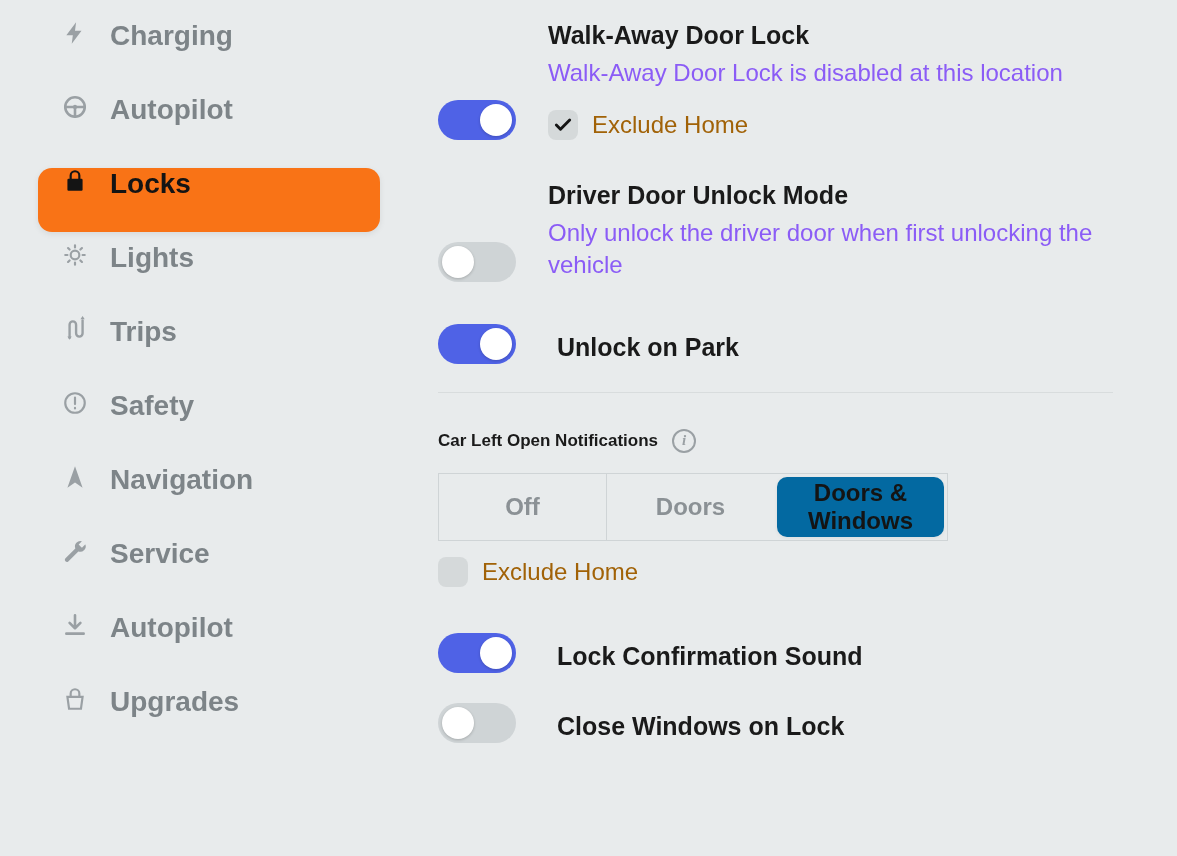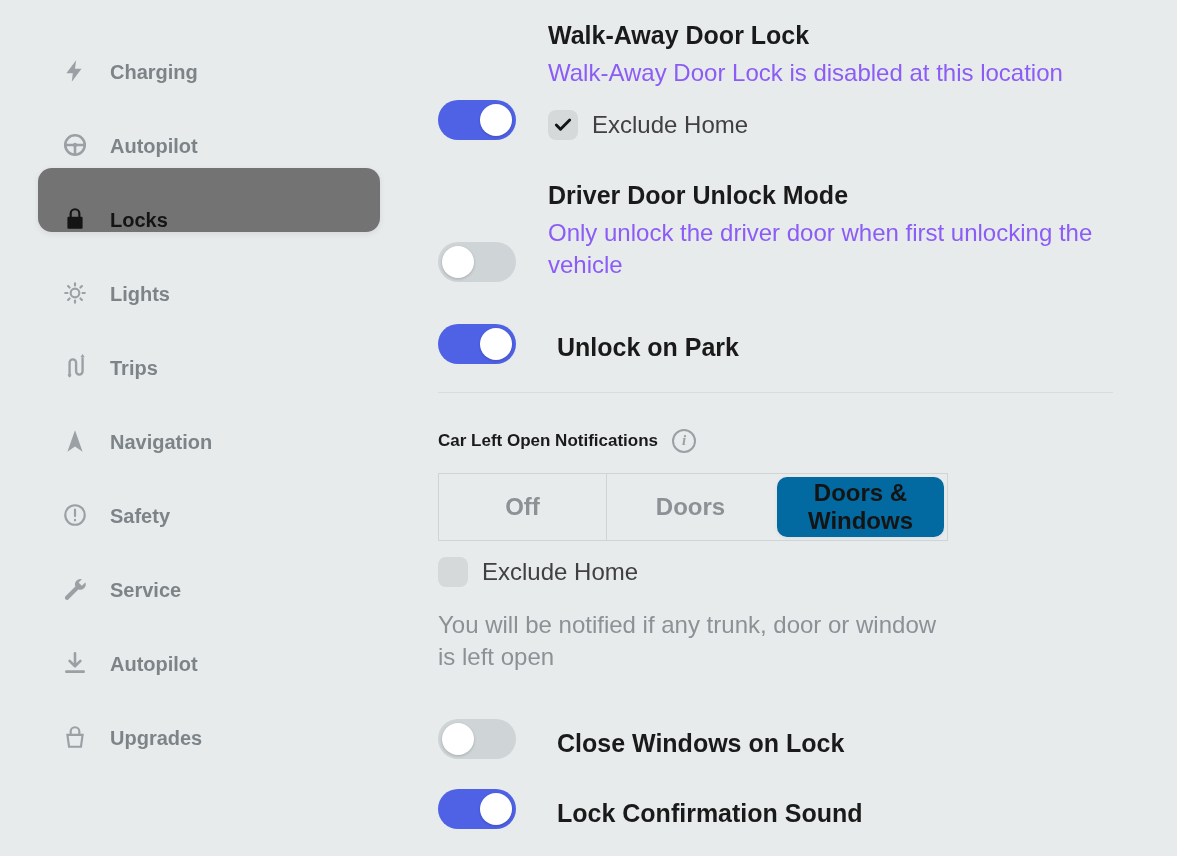--- a/index.html
+++ b/index.html
@@ -16,42 +16,42 @@
     width: 100%;
     height: 100%;
   }
   
   .sidebar {
     width: 400px;
     padding: 20px 20px 20px 38px;
   }
   .side-item {
     display: flex;
-    align-items: flex-end;
+    align-items: flex-start;
     gap: 22px;
     height: 64px;
     padding: 0 24px;
     border-radius: 14px;
     color: #7d8488;
-    font-size: 20px;
+    font-size: 28px;
     font-weight: 600;
     cursor: pointer;
     margin-bottom: 10px;
   }
   .side-item .icon-slot {
     width: 26px;
     height: 26px;
     display: flex;
     align-items: center;
     justify-content: center;
     flex-shrink: 0;
   }
   .side-item .icon-slot svg { width: 26px; height: 26px; }
   .side-item.active {
-    background: #737373;
+    background: #f97316;
     color: #141414;
     box-shadow: 0 2px 6px rgba(0,0,0,0.08);
   }
   .side-item.active .icon-slot { color: #141414; }
   .side-item:not(.active) .icon-slot { color: #9aa0a4; }
 
   
   .main {
     flex: 1;
     padding: 20px 64px 20px 38px;
@@ -122,21 +122,21 @@
     align-items: center;
     justify-content: center;
     cursor: pointer;
     flex-shrink: 0;
   }
   .checkbox svg { width: 20px; height: 20px; display:none; }
   .checkbox.checked svg { display:block; }
   .check-label {
     font-size: 24px;
     font-weight: 500;
-    color: #404040;
+    color: #a16207;
   }
 
   .divider {
     height: 1px;
     background: #d8dcdd;
     margin: 6px 0 36px 0;
   }
 
   
   .section-title-row {
@@ -257,35 +257,35 @@
         <svg viewBox="0 0 24 24" fill="none" stroke="currentColor" stroke-width="2.2">
             <path d="M7 20V8a3 3 0 0 1 6 0v8a3 3 0 0 0 6 0V4" stroke-linecap="round"></path>
             <path d="M5 20l2 3 2-3M17 4l2-3 2 3" fill="currentColor" stroke="none" transform="translate(0,-1)"></path>
           </svg>
       </span>
       <span>Trips</span>
     </div>
 
     <div class="side-item">
       <span class="icon-slot">
-        <svg viewBox="0 0 24 24" fill="currentColor">
-            <path d="M12 2 5 22l7-5 7 5-7-20z"></path>
-          </svg>
-      </span>
-      <span>Navigation</span>
-    </div>
-
-    <div class="side-item">
-      <span class="icon-slot">
         <svg viewBox="0 0 24 24" fill="none" stroke="currentColor" stroke-width="2">
             <circle cx="12" cy="12" r="9"></circle>
             <path d="M12 7v6M12 16.5v.5" stroke-linecap="round"></path>
           </svg>
       </span>
       <span>Safety</span>
+    </div>
+
+    <div class="side-item">
+      <span class="icon-slot">
+        <svg viewBox="0 0 24 24" fill="currentColor">
+            <path d="M12 2 5 22l7-5 7 5-7-20z"></path>
+          </svg>
+      </span>
+      <span>Navigation</span>
     </div>
 
     <div class="side-item">
       <span class="icon-slot">
         <svg viewBox="0 0 24 24" fill="currentColor">
             <path d="M21.7 6.3a5 5 0 0 1-6.6 6.1L5.8 21.7a2 2 0 0 1-2.8-2.8l9.3-9.3a5 5 0 0 1 6.1-6.6l-3 3 1.5 1.5 1.5 1.5 3-3z"></path>
           </svg>
       </span>
       <span>Service</span>
     </div>
@@ -367,39 +367,38 @@
         <div class="seg">Off</div>
         <div class="seg">Doors</div>
         <div class="seg active">Doors &amp; Windows</div>
       </div>
       <div class="check-row standalone">
         <div class="checkbox">
           
         </div>
         <span class="check-label">Exclude Home</span>
       </div>
-      <div class="note">You will be notified if any trunk, door or window is left open</div>
+    </div>
+
+    <div class="setting-row compact">
+      <div class="toggle-col">
+        <div class="toggle on">
+            <div class="knob"></div>
+          </div>
+      </div>
+      <div class="text-col">
+        <div class="title" style="padding-top:6px">Lock Confirmation Sound</div>
+      </div>
     </div>
 
     <div class="setting-row compact">
       <div class="toggle-col">
         <div class="toggle off">
             <div class="knob"></div>
           </div>
       </div>
       <div class="text-col">
         <div class="title" style="padding-top:6px">Close Windows on Lock</div>
       </div>
     </div>
 
-    <div class="setting-row compact">
-      <div class="toggle-col">
-        <div class="toggle on">
-            <div class="knob"></div>
-          </div>
-      </div>
-      <div class="text-col">
-        <div class="title" style="padding-top:6px">Lock Confirmation Sound</div>
-      </div>
-    </div>
-
   </main>
 </div>
 
 </body></html>

